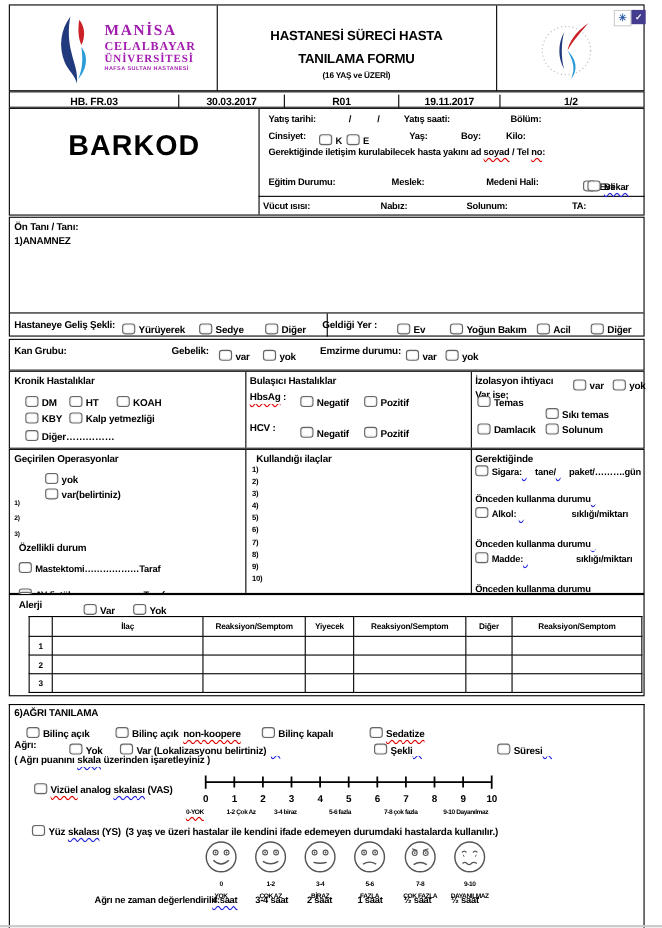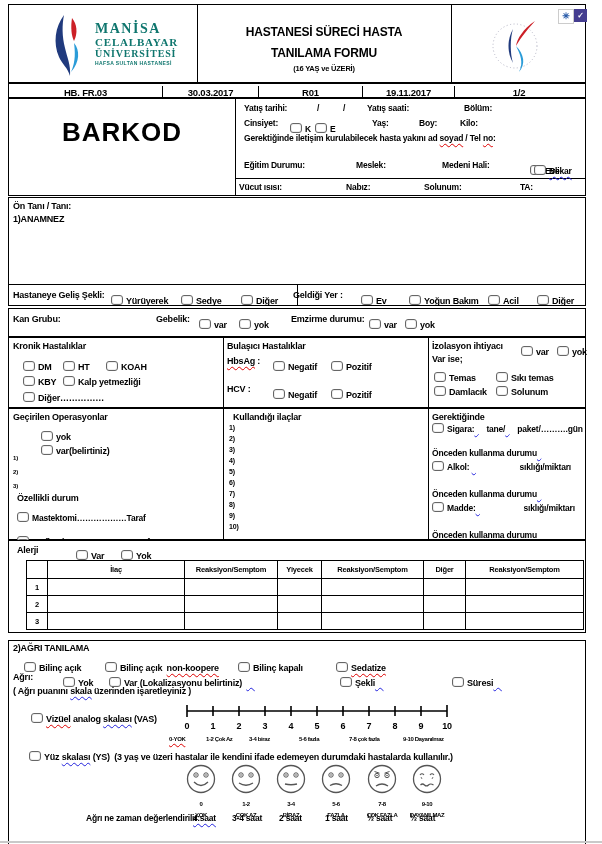--- a/index.html
+++ b/index.html
@@ -13,21 +13,21 @@
   .wb{text-decoration:underline wavy #2222dd;text-decoration-thickness:1px;text-underline-offset:2px;}
   .cb{display:inline-block;width:10px;height:8px;border:1px solid #666;border-radius:3px;
       background:#fff;vertical-align:-1px;margin-right:3px;box-shadow:inset 0 0 0 1px #eee;}
   .ph{display:inline-block;text-decoration:underline wavy #2222dd;text-decoration-thickness:1px;text-underline-offset:1px;}
   .vline{position:absolute;width:0;border-left:1px solid #000;}
   .hline{position:absolute;height:0;border-top:1px solid #000;}
   table.alerji{position:absolute;border-collapse:collapse;table-layout:fixed;}
   table.alerji td,table.alerji th{border:1px solid #000;padding:0;font-size:7.5px;text-align:center;
       font-weight:bold;overflow:hidden;}
   .doccell{display:inline-block;text-align:center;font-size:9.5px;box-sizing:border-box;}
-  .navy{color:#0f766e;}
+  .navy{color:#a21caf;}
   .facecap{position:absolute;width:50px;text-align:center;line-height:7px;}
 </style>
 </head>
 <body>
 
 <div class="page">
 
   <div class="box" style="left:8px;top:4px;width:578px;height:79px;">
     <div class="vline" style="left:188px;top:0;height:78px;"></div>
     <div class="vline" style="left:442px;top:0;height:78px;"></div>
@@ -137,21 +137,21 @@
     <span class="abs" style="left:264px;top:18px;"><span class="cb"></span><span class="t9">Negatif</span></span>
     <span class="abs" style="left:322px;top:18px;"><span class="cb"></span><span class="t9">Pozitif</span></span>
     <span class="abs t9" style="left:218px;top:46px;">HCV :</span>
     <span class="abs" style="left:264px;top:46px;"><span class="cb"></span><span class="t9">Negatif</span></span>
     <span class="abs" style="left:322px;top:46px;"><span class="cb"></span><span class="t9">Pozitif</span></span>
 
     <div class="abs t9 u" style="left:423px;top:3px;">İzolasyon ihtiyacı</div>
     <span class="abs" style="left:512px;top:3px;"><span class="cb"></span><span class="t9">var</span></span>
     <span class="abs" style="left:548px;top:3px;"><span class="cb"></span><span class="t9">yok</span></span>
     <div class="abs t9" style="left:423px;top:16px;text-align:center;">Var ise;</div>
-    <span class="abs" style="left:425px;top:29px;"><span class="cb"></span><span class="t9">Temas</span></span>
+    <span class="abs" style="left:425px;top:18px;"><span class="cb"></span><span class="t9">Temas</span></span>
     <span class="abs" style="left:487px;top:29px;"><span class="cb"></span><span class="t9">Sıkı temas</span></span>
     <span class="abs" style="left:425px;top:43px;"><span class="cb"></span><span class="t9">Damlacık</span></span>
     <span class="abs" style="left:487px;top:43px;"><span class="cb"></span><span class="t9">Solunum</span></span>
   </div>
 
   <div class="box" style="left:8px;top:408px;width:578px;height:132px;">
     <div class="vline" style="left:214px;top:0;height:130px;"></div>
     <div class="vline" style="left:419px;top:0;height:130px;"></div>
 
     <div class="abs t9 u" style="left:4px;top:3px;">Geçirilen Operasyonlar</div>
@@ -235,21 +235,21 @@
             <td></td>
             <td></td>
             <td></td>
             <td></td>
       </tr>
     </tbody>
       </table>
   </div>
 
   <div class="box" style="left:8px;top:640px;width:578px;height:204px;border-bottom:none;">
-    <div class="abs t9 u" style="left:4px;top:2px;">2)AĞRI TANILAMA</div>
+    <div class="abs t9 u" style="left:4px;top:2px;">6)AĞRI TANILAMA</div>
 
     <span class="abs" style="left:15px;top:16px;"><span class="cb"></span><span class="t9">Bilinç açık</span></span>
     <span class="abs" style="left:96px;top:16px;"><span class="cb"></span><span class="t9">Bilinç açık</span> <span class="t9 wr">non-koopere</span></span>
     <span class="abs" style="left:229px;top:16px;"><span class="cb"></span><span class="t9">Bilinç kapalı</span></span>
     <span class="abs" style="left:327px;top:16px;"><span class="cb"></span><span class="t9 wr">Sedatize</span></span>
 
     <span class="abs t9" style="left:4px;top:31px;">Ağrı:</span>
     <span class="abs" style="left:54px;top:31px;"><span class="cb"></span><span class="t9">Yok</span></span>
     <span class="abs" style="left:100px;top:31px;"><span class="cb"></span><span class="t9">Var (Lokalizasyonu belirtiniz)</span> <span class="ph" style="width:62px;">&nbsp;&nbsp;</span></span>
     <span class="abs" style="left:331px;top:31px;"><span class="cb"></span><span class="t9">Şekli</span><span class="ph" style="width:28px;">&nbsp;&nbsp;</span></span>

